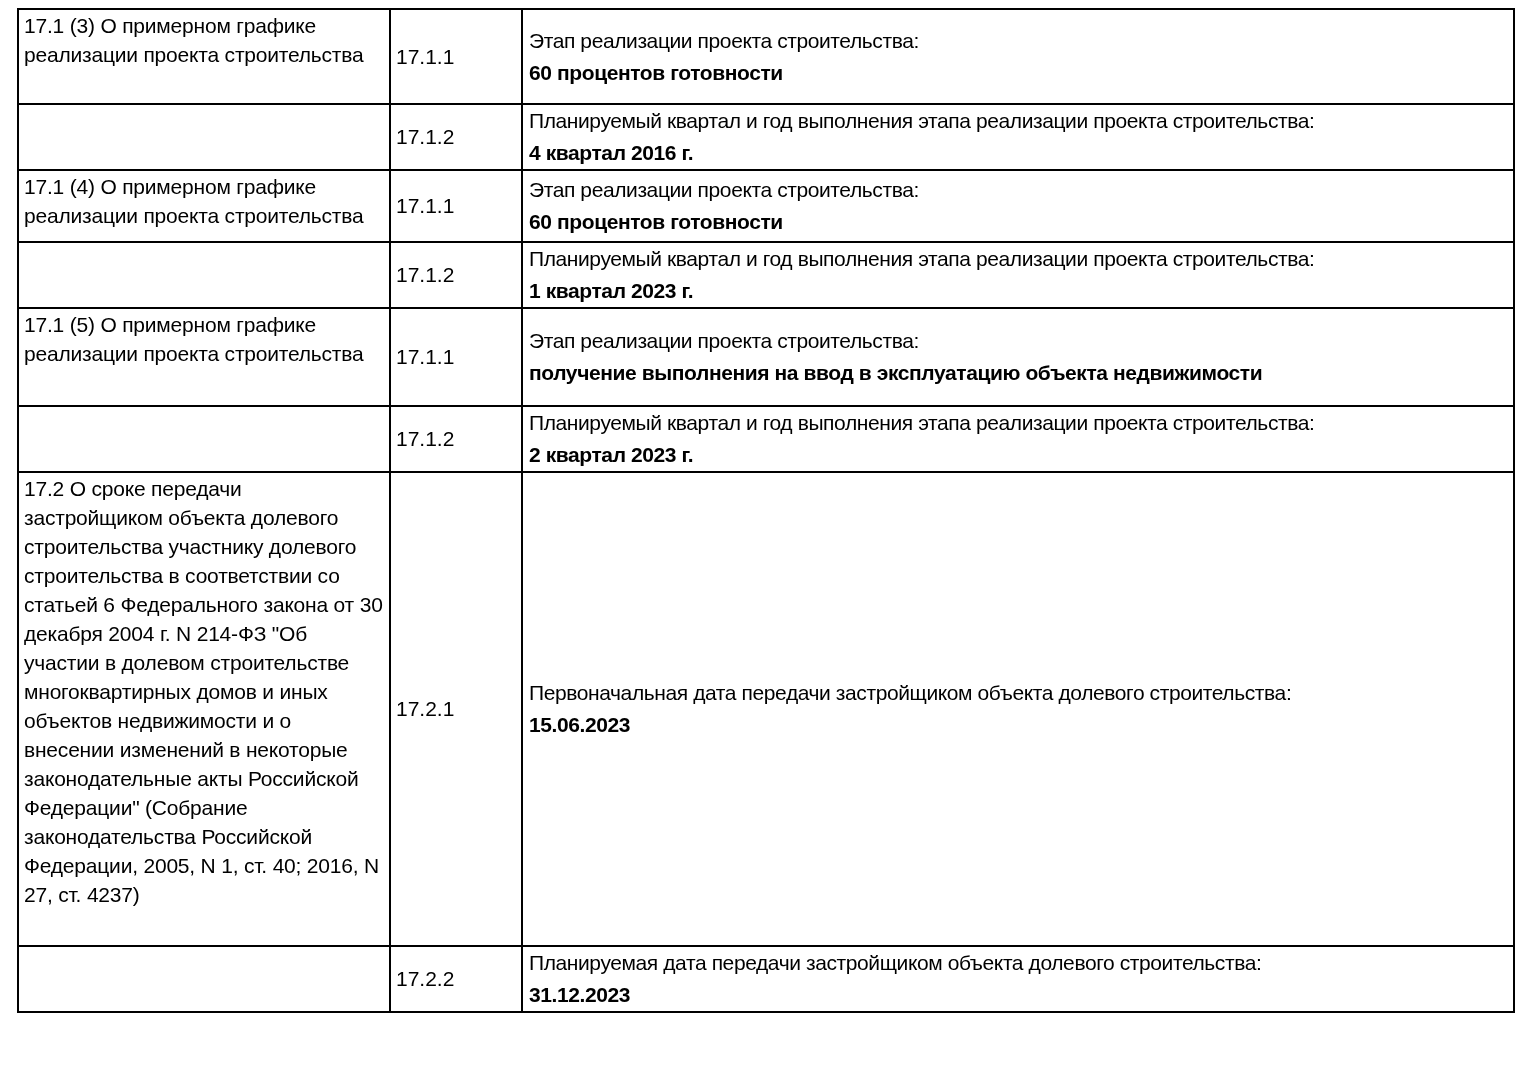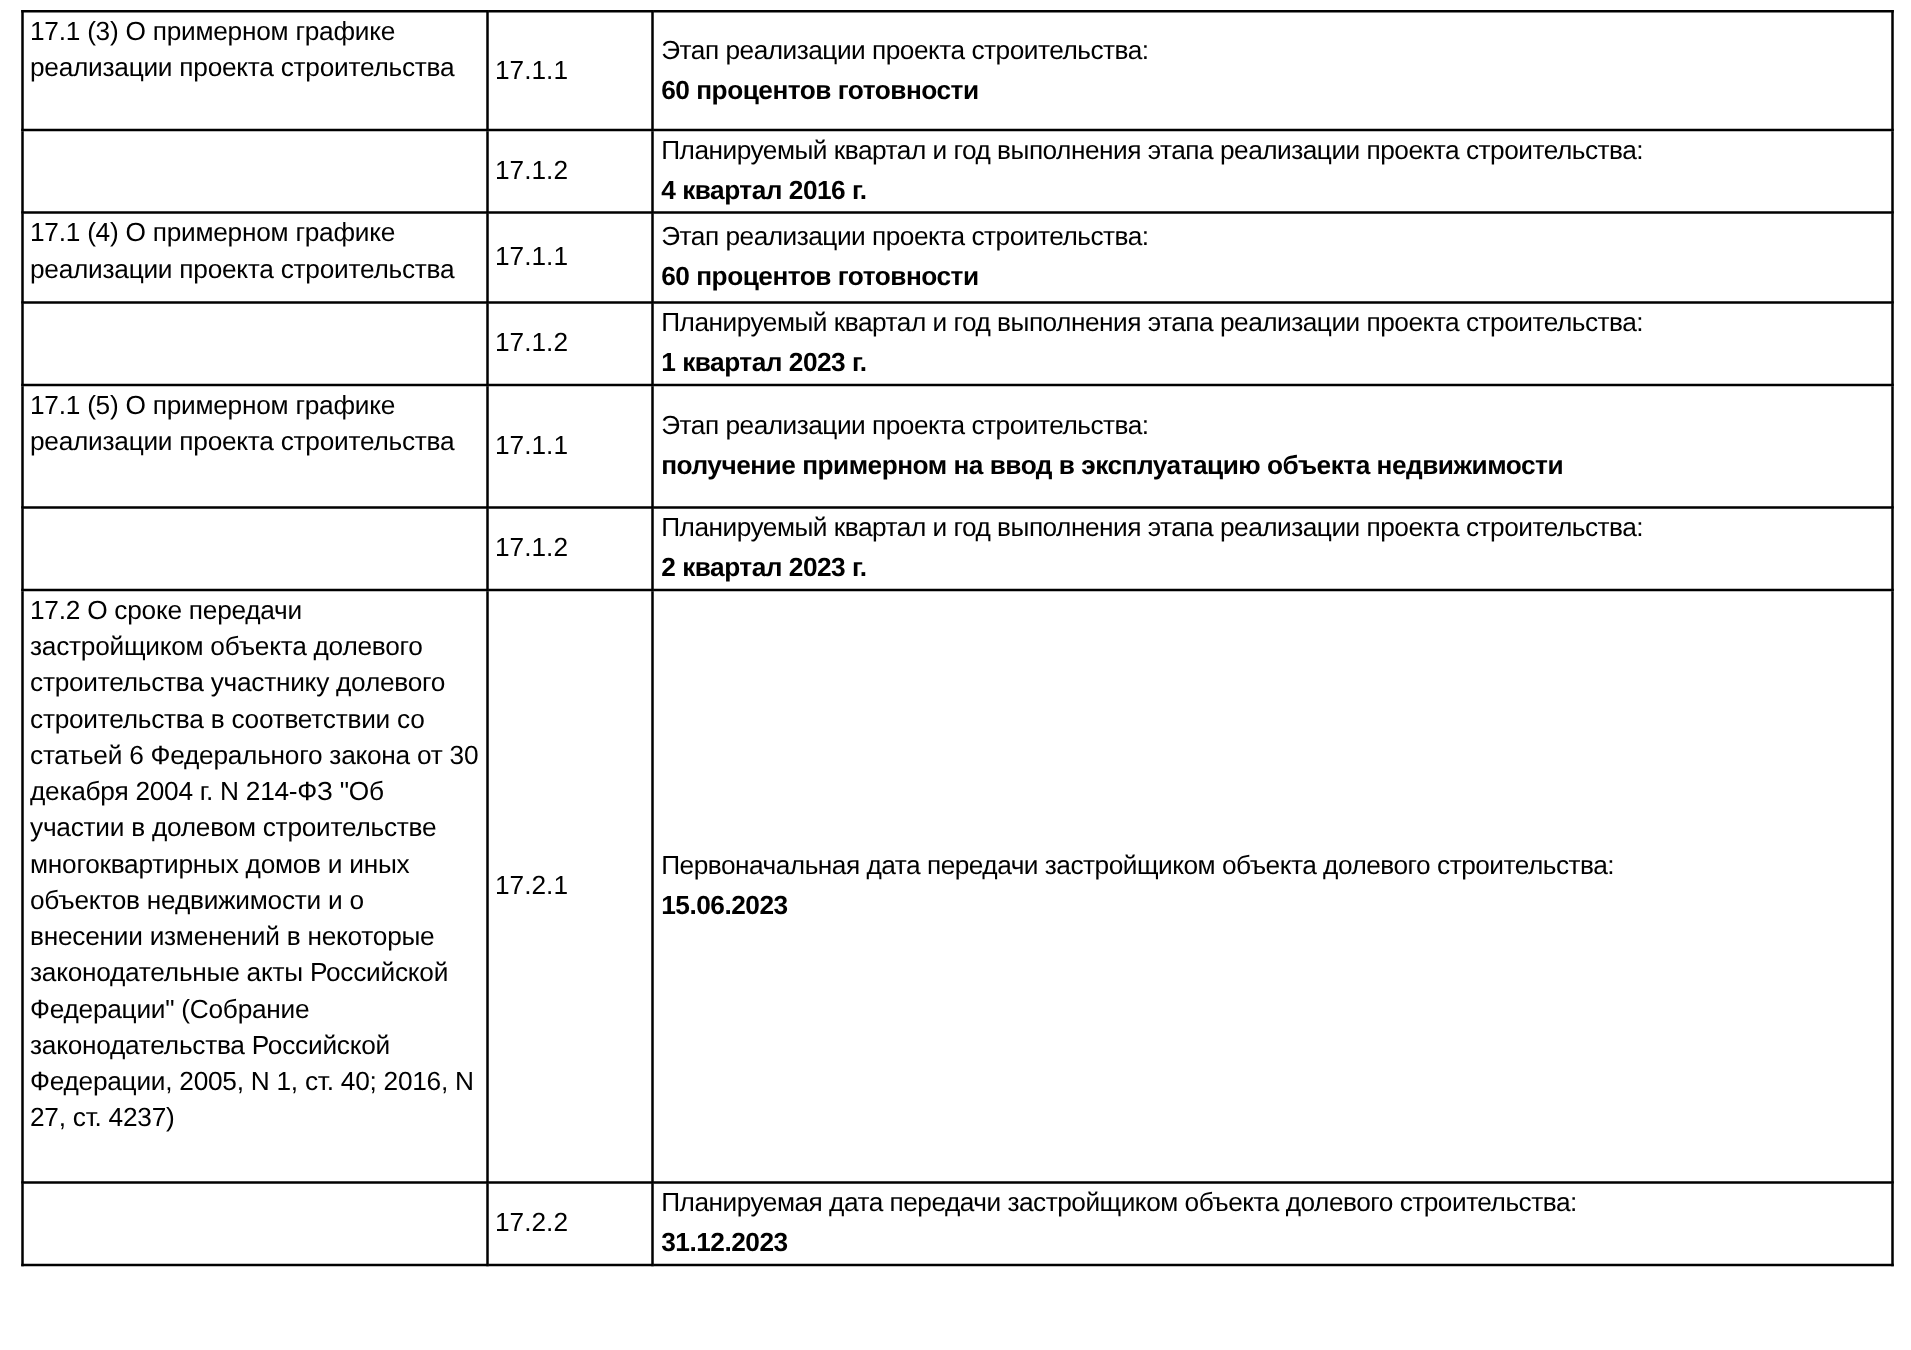--- a/index.html
+++ b/index.html
@@ -117,21 +117,21 @@
     </tr>
     <tr style="height:98px">
       <td class="section-cell">
         <div class="section-text">17.1 (5) О примерном графике реализации проекта строительства</div>
       </td>
       <td class="code-cell">
         <span class="code-text">17.1.1</span>
       </td>
       <td class="content-cell">
         <div class="field-label">Этап реализации проекта строительства:</div>
-        <div class="field-value">получение примерном на ввод в эксплуатацию объекта недвижимости</div>
+        <div class="field-value">получение выполнения на ввод в эксплуатацию объекта недвижимости</div>
       </td>
     </tr>
     <tr style="height:66px">
       <td class="section-cell">
         <div class="section-text"></div>
       </td>
       <td class="code-cell">
         <span class="code-text">17.1.2</span>
       </td>
       <td class="content-cell">

